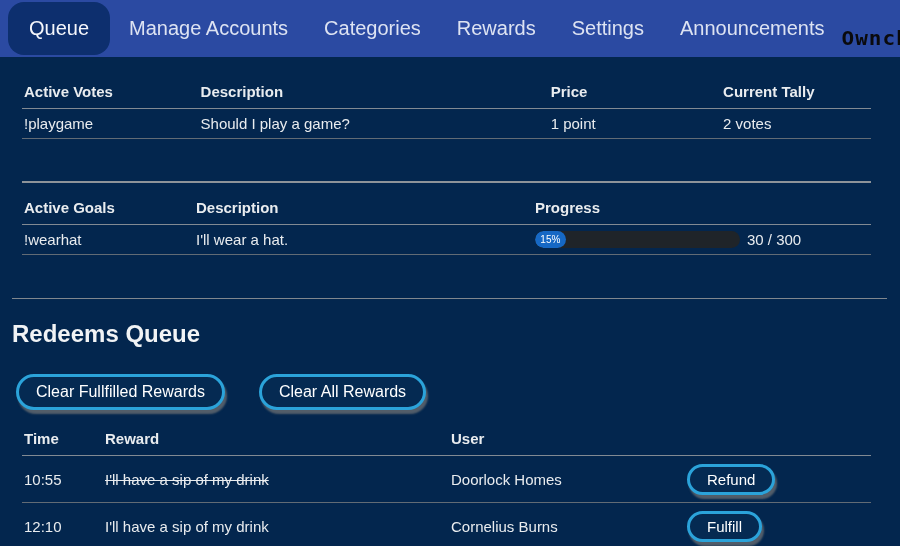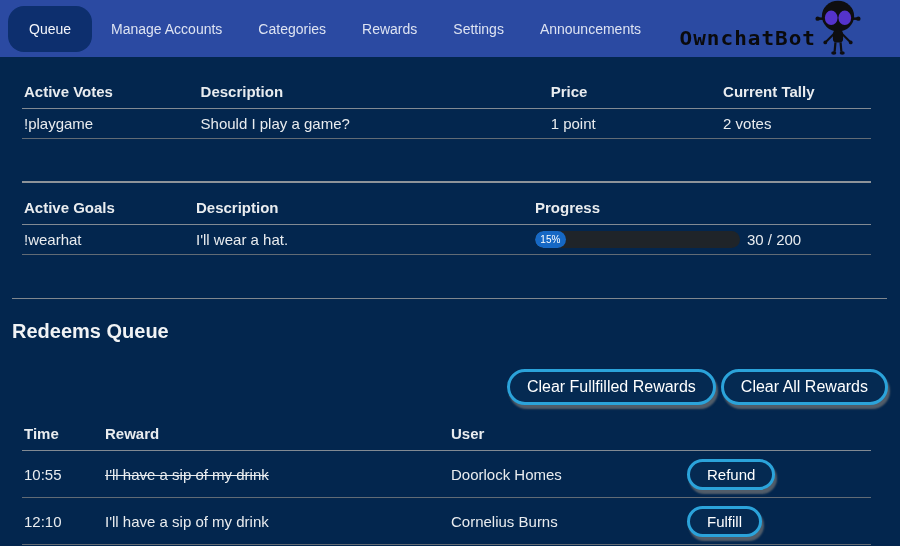--- a/index.html
+++ b/index.html
@@ -12,21 +12,21 @@
 
   
   .navbar {
     height:57px;
     background:#2b4aa2;
     display:flex;
     align-items:center;
     padding:0 10px 0 8px;
   }
   .nav-item {
-    font-size:14px;
+    font-size:20px;
     color:#dde3f2;
     padding:9px 17px;
     cursor:pointer;
     white-space:nowrap;
   }
   .nav-item.active {
     background:#0d2f6e;
     border-radius:16px;
     padding:15px 21px;
     color:#f4f6fb;
@@ -90,27 +90,27 @@
   .progress-label { margin-left:7px; font-size:15px; }
 
   .rule {
     border:none;
     border-top:1px solid #80878e;
     margin:43px 0 0 0;
     width:875px;
   }
 
   .section-heading {
-    font-size:20px;
+    font-size:24px;
     font-weight:700;
     color:#f1f3f5;
     margin:21px 0 0 0;
   }
 
-  .btn-row { margin:26px 0 0 4px; display:flex; gap:5px;justify-content:flex-end; }
+  .btn-row { margin:26px 0 0 4px; display:flex; gap:34px; }
   .pill-btn {
     background:#052a52;
     border:3px solid #2ba3da;
     border-radius:20px;
     color:#fff;
     font-family:"Liberation Sans", sans-serif;
     font-size:16px;
     padding:6px 17px;
     cursor:pointer;
     box-shadow:2px 4px 2px rgba(96,103,110,0.85);
@@ -208,21 +208,21 @@
     </thead>
     <tbody>
       <tr>
         <td>!wearhat</td>
         <td>I'll wear a hat.</td>
         <td>
           <div class="progress-cell">
             <div class="progress-track">
               <div class="progress-fill" style="width:15%">15%</div>
             </div>
-            <span class="progress-label">30 / 200</span>
+            <span class="progress-label">30 / 300</span>
           </div>
         </td>
       </tr>
     </tbody>
   </table>
 
   <hr class="rule">
 
   <div class="section-heading">Redeems Queue</div>
 

